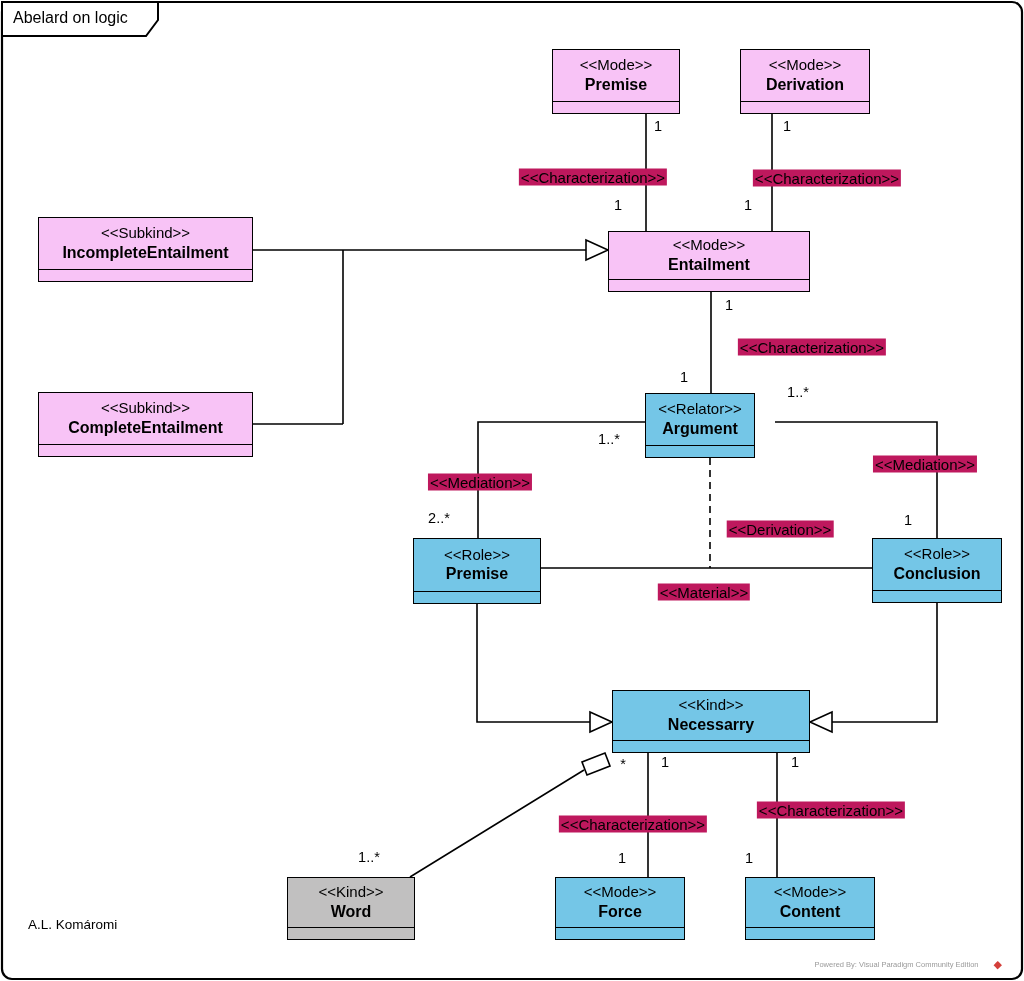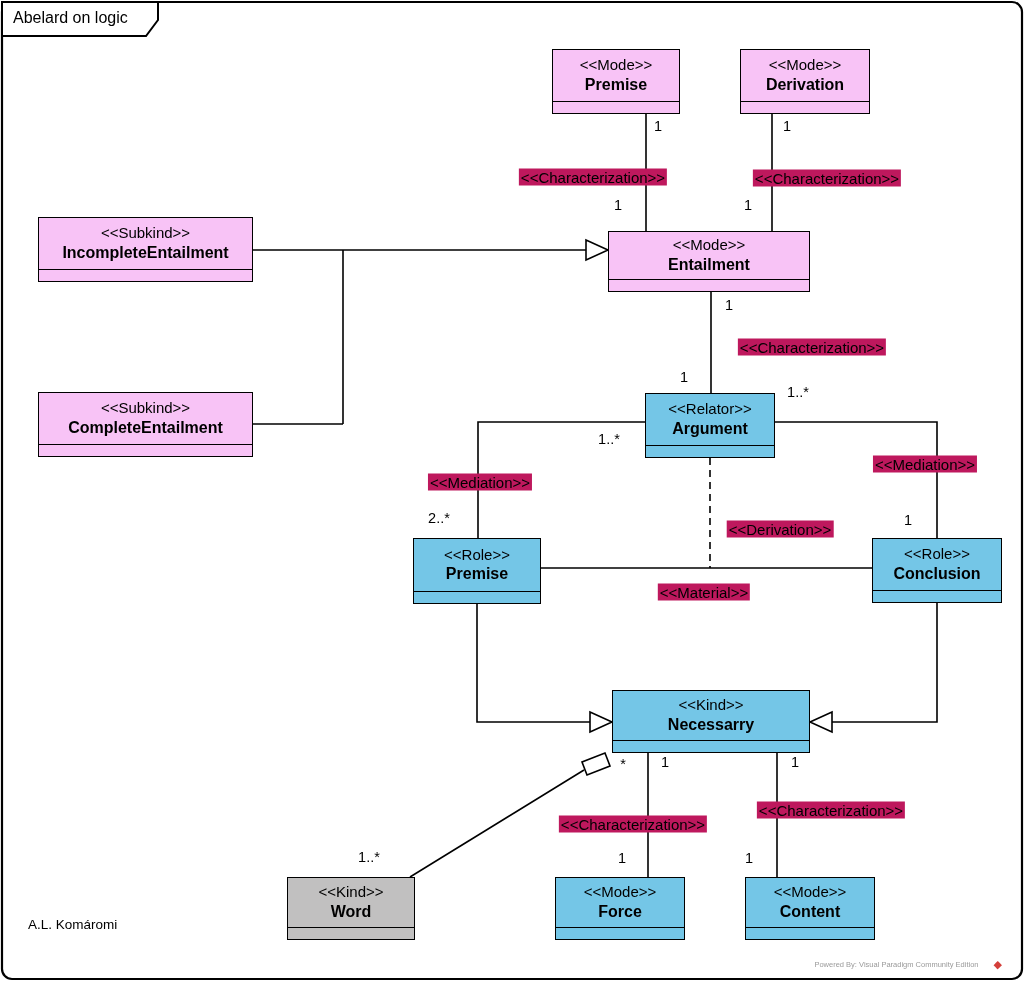--- a/index.html
+++ b/index.html
@@ -117,21 +117,21 @@
   </div>
 
   <div class="uml-class" style="left: 38px; top: 392px; width: 215px; height: 65px; background: rgb(248, 195, 246);">
     <div class="hdr">
         <div class="stereo">&lt;&lt;Subkind&gt;&gt;</div>
     <div class="cname">CompleteEntailment</div>
       </div>
     <div class="compartment"></div>
   </div>
 
-  <div class="uml-class" style="left: 645px; top: 393px; width: 130px; height: 65px; background: rgb(116, 198, 231);">
+  <div class="uml-class" style="left: 645px; top: 393px; width: 110px; height: 65px; background: rgb(116, 198, 231);">
     <div class="hdr">
         <div class="stereo">&lt;&lt;Relator&gt;&gt;</div>
     <div class="cname">Argument</div>
       </div>
     <div class="compartment"></div>
   </div>
 
   <div class="uml-class" style="left: 413px; top: 538px; width: 128px; height: 66px; background: rgb(116, 198, 231);">
     <div class="hdr">
         <div class="stereo">&lt;&lt;Role&gt;&gt;</div>

